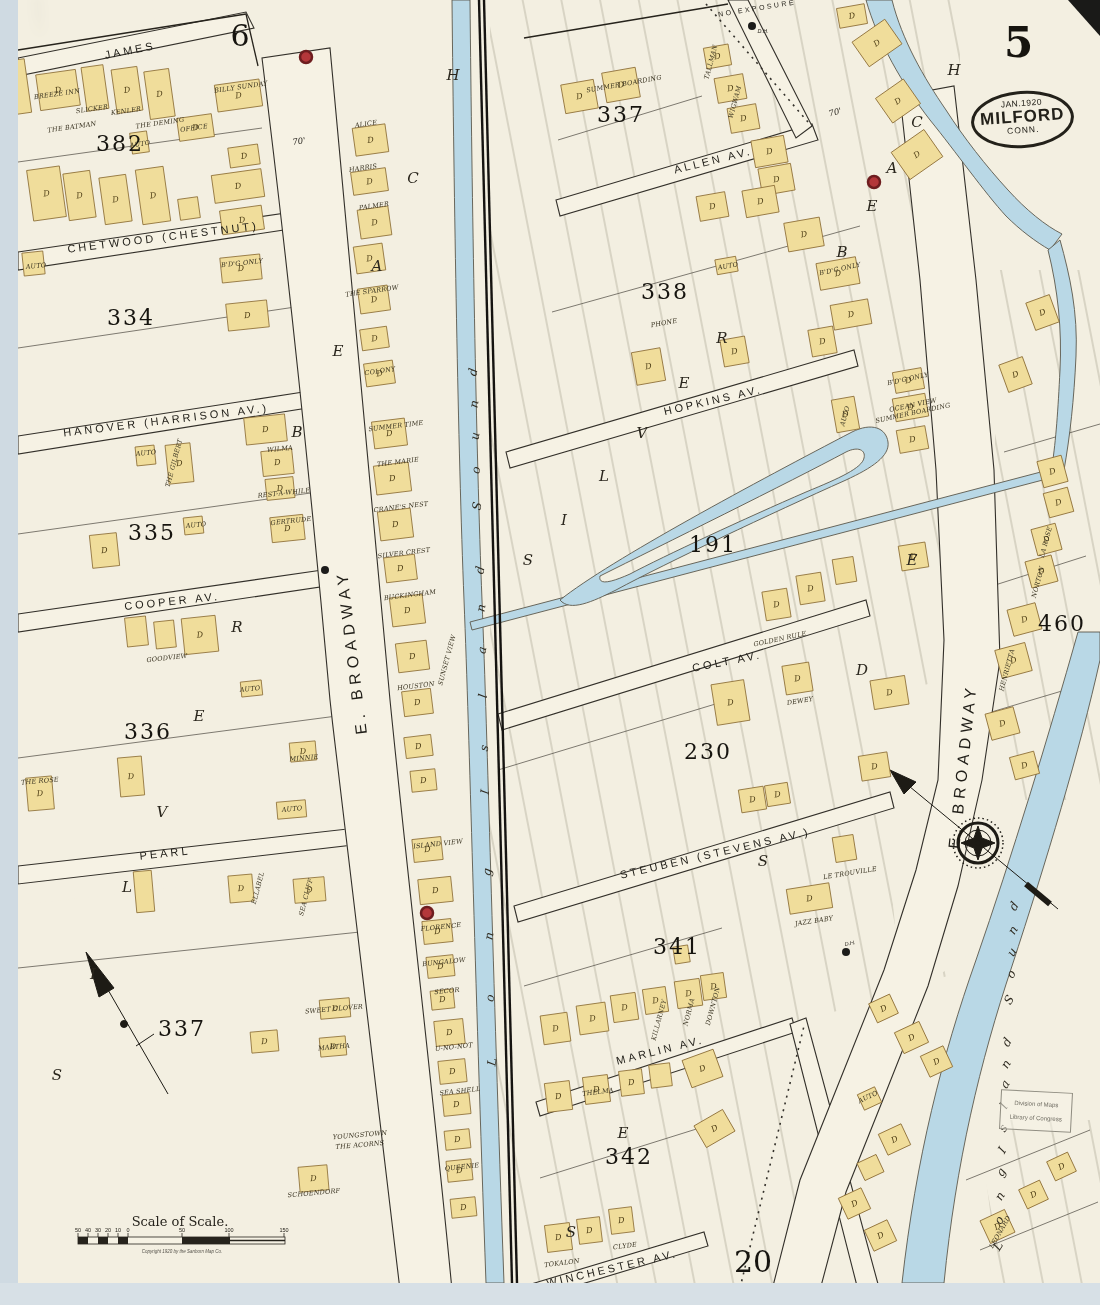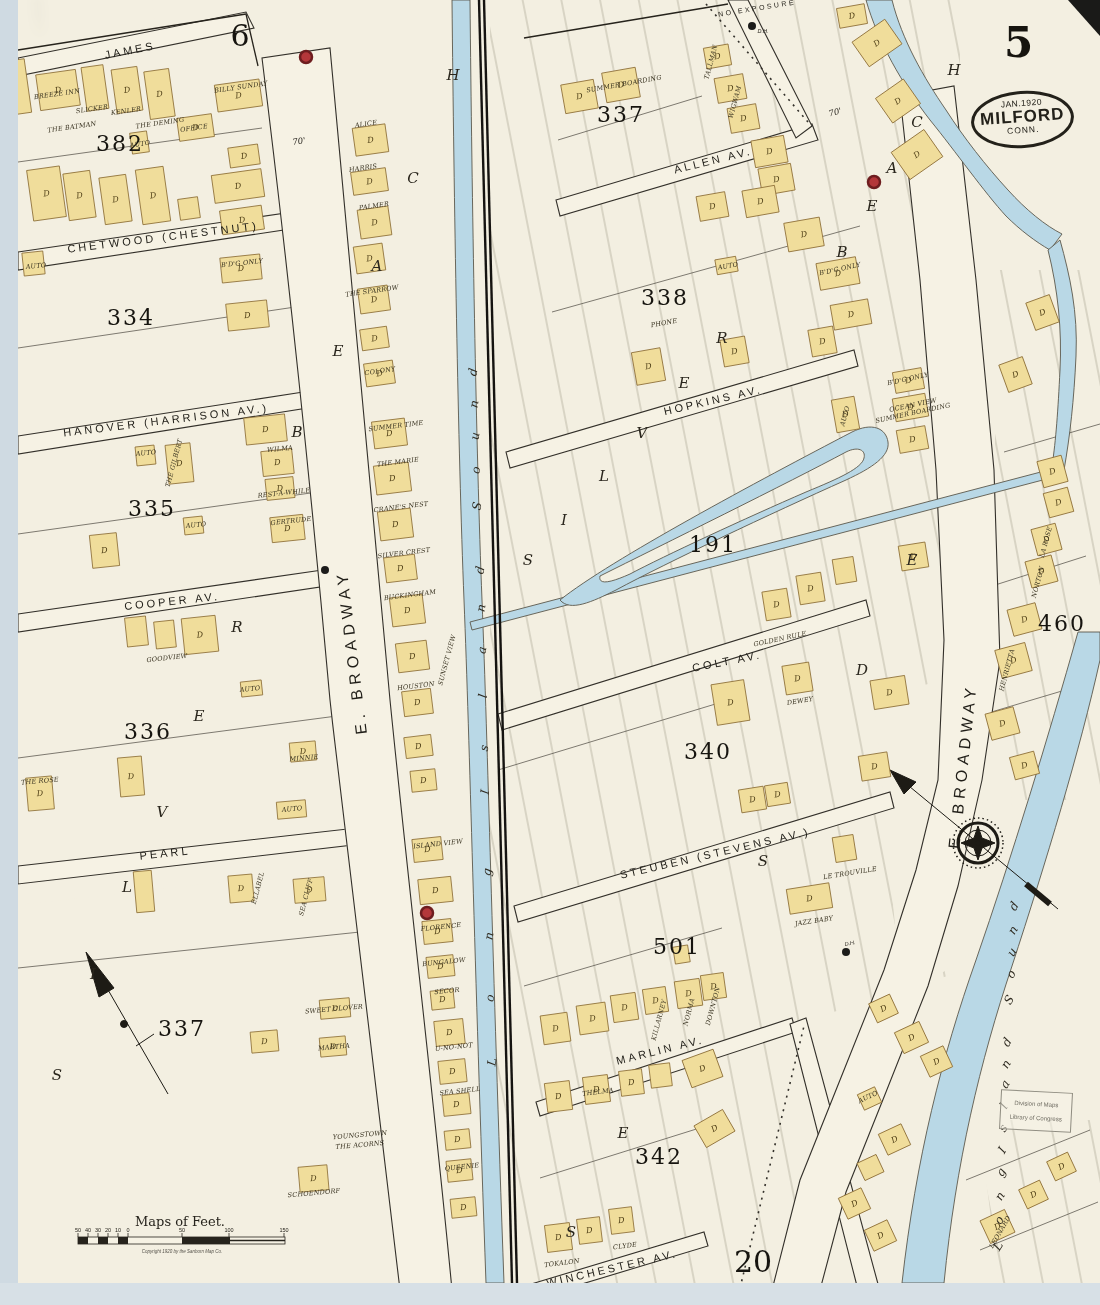--- a/index.html
+++ b/index.html
@@ -453,29 +453,29 @@
       <span class="lbl k-street" style="left: 713px; top: 160px; transform: translate(-50%, -50%) rotate(-14deg);">ALLEN AV.</span>
       <span class="lbl k-street" style="left: 713px; top: 400px; transform: translate(-50%, -50%) rotate(-13deg);">HOPKINS AV.</span>
       <span class="lbl k-street" style="left: 727px; top: 661px; transform: translate(-50%, -50%) rotate(-11deg);">COLT AV.</span>
       <span class="lbl k-street" style="left: 715px; top: 853px; transform: translate(-50%, -50%) rotate(-13deg);">STEUBEN (STEVENS AV.)</span>
       <span class="lbl k-street" style="left: 660px; top: 1050px; transform: translate(-50%, -50%) rotate(-14deg);">MARLIN AV.</span>
       <span class="lbl k-street" style="left: 612px; top: 1268px; transform: translate(-50%, -50%) rotate(-13deg);">WINCHESTER AV.</span>
       <span class="lbl k-streetbig" style="left: 963px; top: 766px; transform: translate(-50%, -50%) rotate(-84deg);">E. BROADWAY</span>
       <span class="lbl k-note" style="left: 757px; top: 8px; transform: translate(-50%, -50%) rotate(-9deg);">NO EXPOSURE</span>
       <span class="lbl k-block" style="left: 120px; top: 143px; transform: translate(-50%, -50%) rotate(0deg);">382</span>
       <span class="lbl k-block" style="left: 131px; top: 317px; transform: translate(-50%, -50%) rotate(0deg);">334</span>
-      <span class="lbl k-block" style="left: 152px; top: 508px; transform: translate(-50%, -50%) rotate(0deg); text-align: center;">335</span>
+      <span class="lbl k-block" style="left: 152px; top: 532px; transform: translate(-50%, -50%) rotate(0deg); text-align: center;">335</span>
       <span class="lbl k-block" style="left: 148px; top: 731px; transform: translate(-50%, -50%) rotate(0deg);">336</span>
       <span class="lbl k-block" style="left: 182px; top: 1028px; transform: translate(-50%, -50%) rotate(0deg);">337</span>
       <span class="lbl k-block" style="left: 621px; top: 114px; transform: translate(-50%, -50%) rotate(0deg);">337</span>
-      <span class="lbl k-block" style="left: 665px; top: 297px; transform: translate(-50%, -50%) rotate(0deg);">338</span>
+      <span class="lbl k-block" style="left: 665px; top: 291px; transform: translate(-50%, -50%) rotate(0deg);">338</span>
       <span class="lbl k-block" style="left: 713px; top: 544px; transform: translate(-50%, -50%) rotate(0deg);">191</span>
-      <span class="lbl k-block" style="left: 708px; top: 751px; transform: translate(-50%, -50%) rotate(0deg);">340</span>
-      <span class="lbl k-block" style="left: 677px; top: 946px; transform: translate(-50%, -50%) rotate(0deg);">501</span>
-      <span class="lbl k-block" style="left: 659px; top: 1156px; transform: translate(-50%, -50%) rotate(0deg);">342</span>
+      <span class="lbl k-block" style="left: 708px; top: 751px; transform: translate(-50%, -50%) rotate(0deg);">230</span>
+      <span class="lbl k-block" style="left: 677px; top: 946px; transform: translate(-50%, -50%) rotate(0deg);">341</span>
+      <span class="lbl k-block" style="left: 629px; top: 1156px; transform: translate(-50%, -50%) rotate(0deg);">342</span>
       <span class="lbl k-block" style="left: 1062px; top: 623px; transform: translate(-50%, -50%) rotate(0deg);">460</span>
       <span class="lbl k-page" style="left: 240px; top: 35px; transform: translate(-50%, -50%) rotate(0deg);">6</span>
       <span class="lbl k-page" style="left: 753px; top: 1261px; transform: translate(-50%, -50%) rotate(0deg);">20</span>
       <span class="lbl k-meas" style="left: 299px; top: 141px; transform: translate(-50%, -50%) rotate(-10deg);">70'</span>
       <span class="lbl k-meas" style="left: 835px; top: 112px; transform: translate(-50%, -50%) rotate(-15deg);">70'</span>
       <span class="lbl k-dh" style="left: 763px; top: 31px; transform: translate(-50%, -50%) rotate(0deg);">D.H.</span>
       <span class="lbl k-dh" style="left: 850px; top: 943px; transform: translate(-50%, -50%) rotate(-10deg);">D.H.</span>
       <span class="lbl k-cottage" style="left: 57px; top: 94px; transform: translate(-50%, -50%) rotate(-8deg);">BREEZE INN</span>
       <span class="lbl k-cottage" style="left: 92px; top: 109px; transform: translate(-50%, -50%) rotate(-8deg);">SLICKER</span>
       <span class="lbl k-cottage" style="left: 126px; top: 111px; transform: translate(-50%, -50%) rotate(-8deg);">KENLER</span>
@@ -617,21 +617,21 @@
     </div>
 
   <div class="sheet-num">5</div>
 
   <div class="oval">
     <div class="l1">JAN.1920</div>
     <div class="l2">MILFORD</div>
     <div class="l3">CONN.</div>
   </div>
 
-  <div class="scale-title">Maps of Feet.</div>
+  <div class="scale-title">Scale of Scale.</div>
   <div class="copyright">Copyright 1920 by the Sanborn Map Co.</div>
 
   <div class="stamp">
     <div>Division of Maps</div>
     <div>Library of Congress</div>
   </div>
 
   <div class="edge-left"></div>
   <div class="edge-bottom"></div>
 

